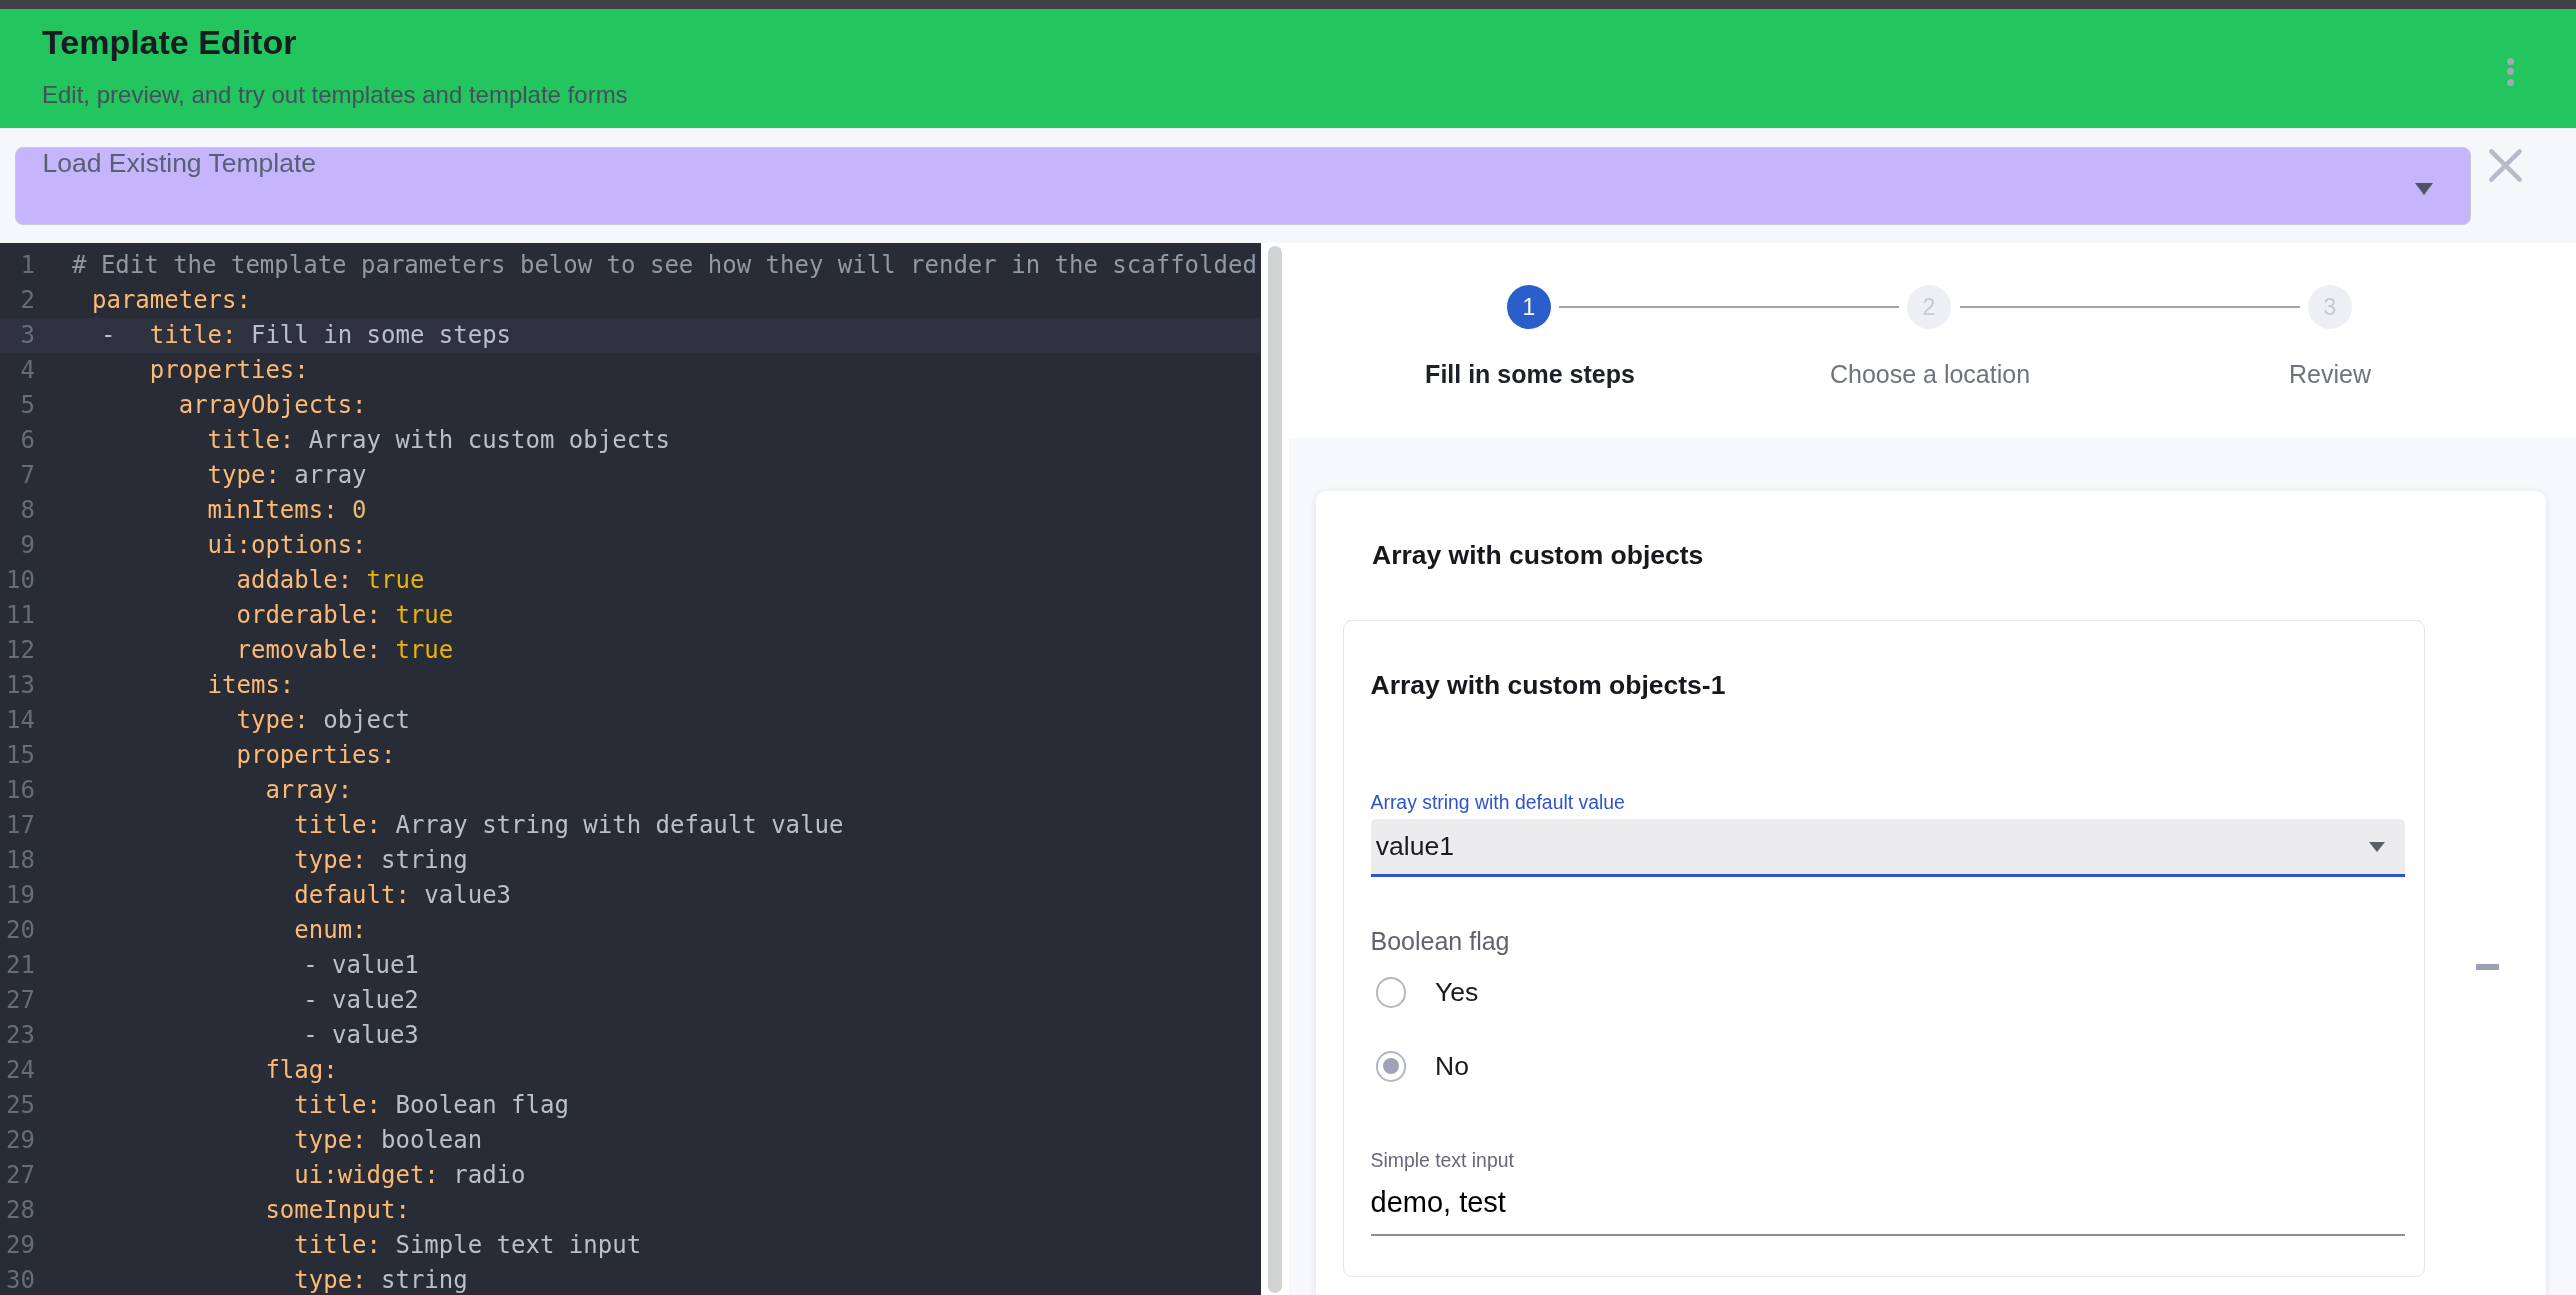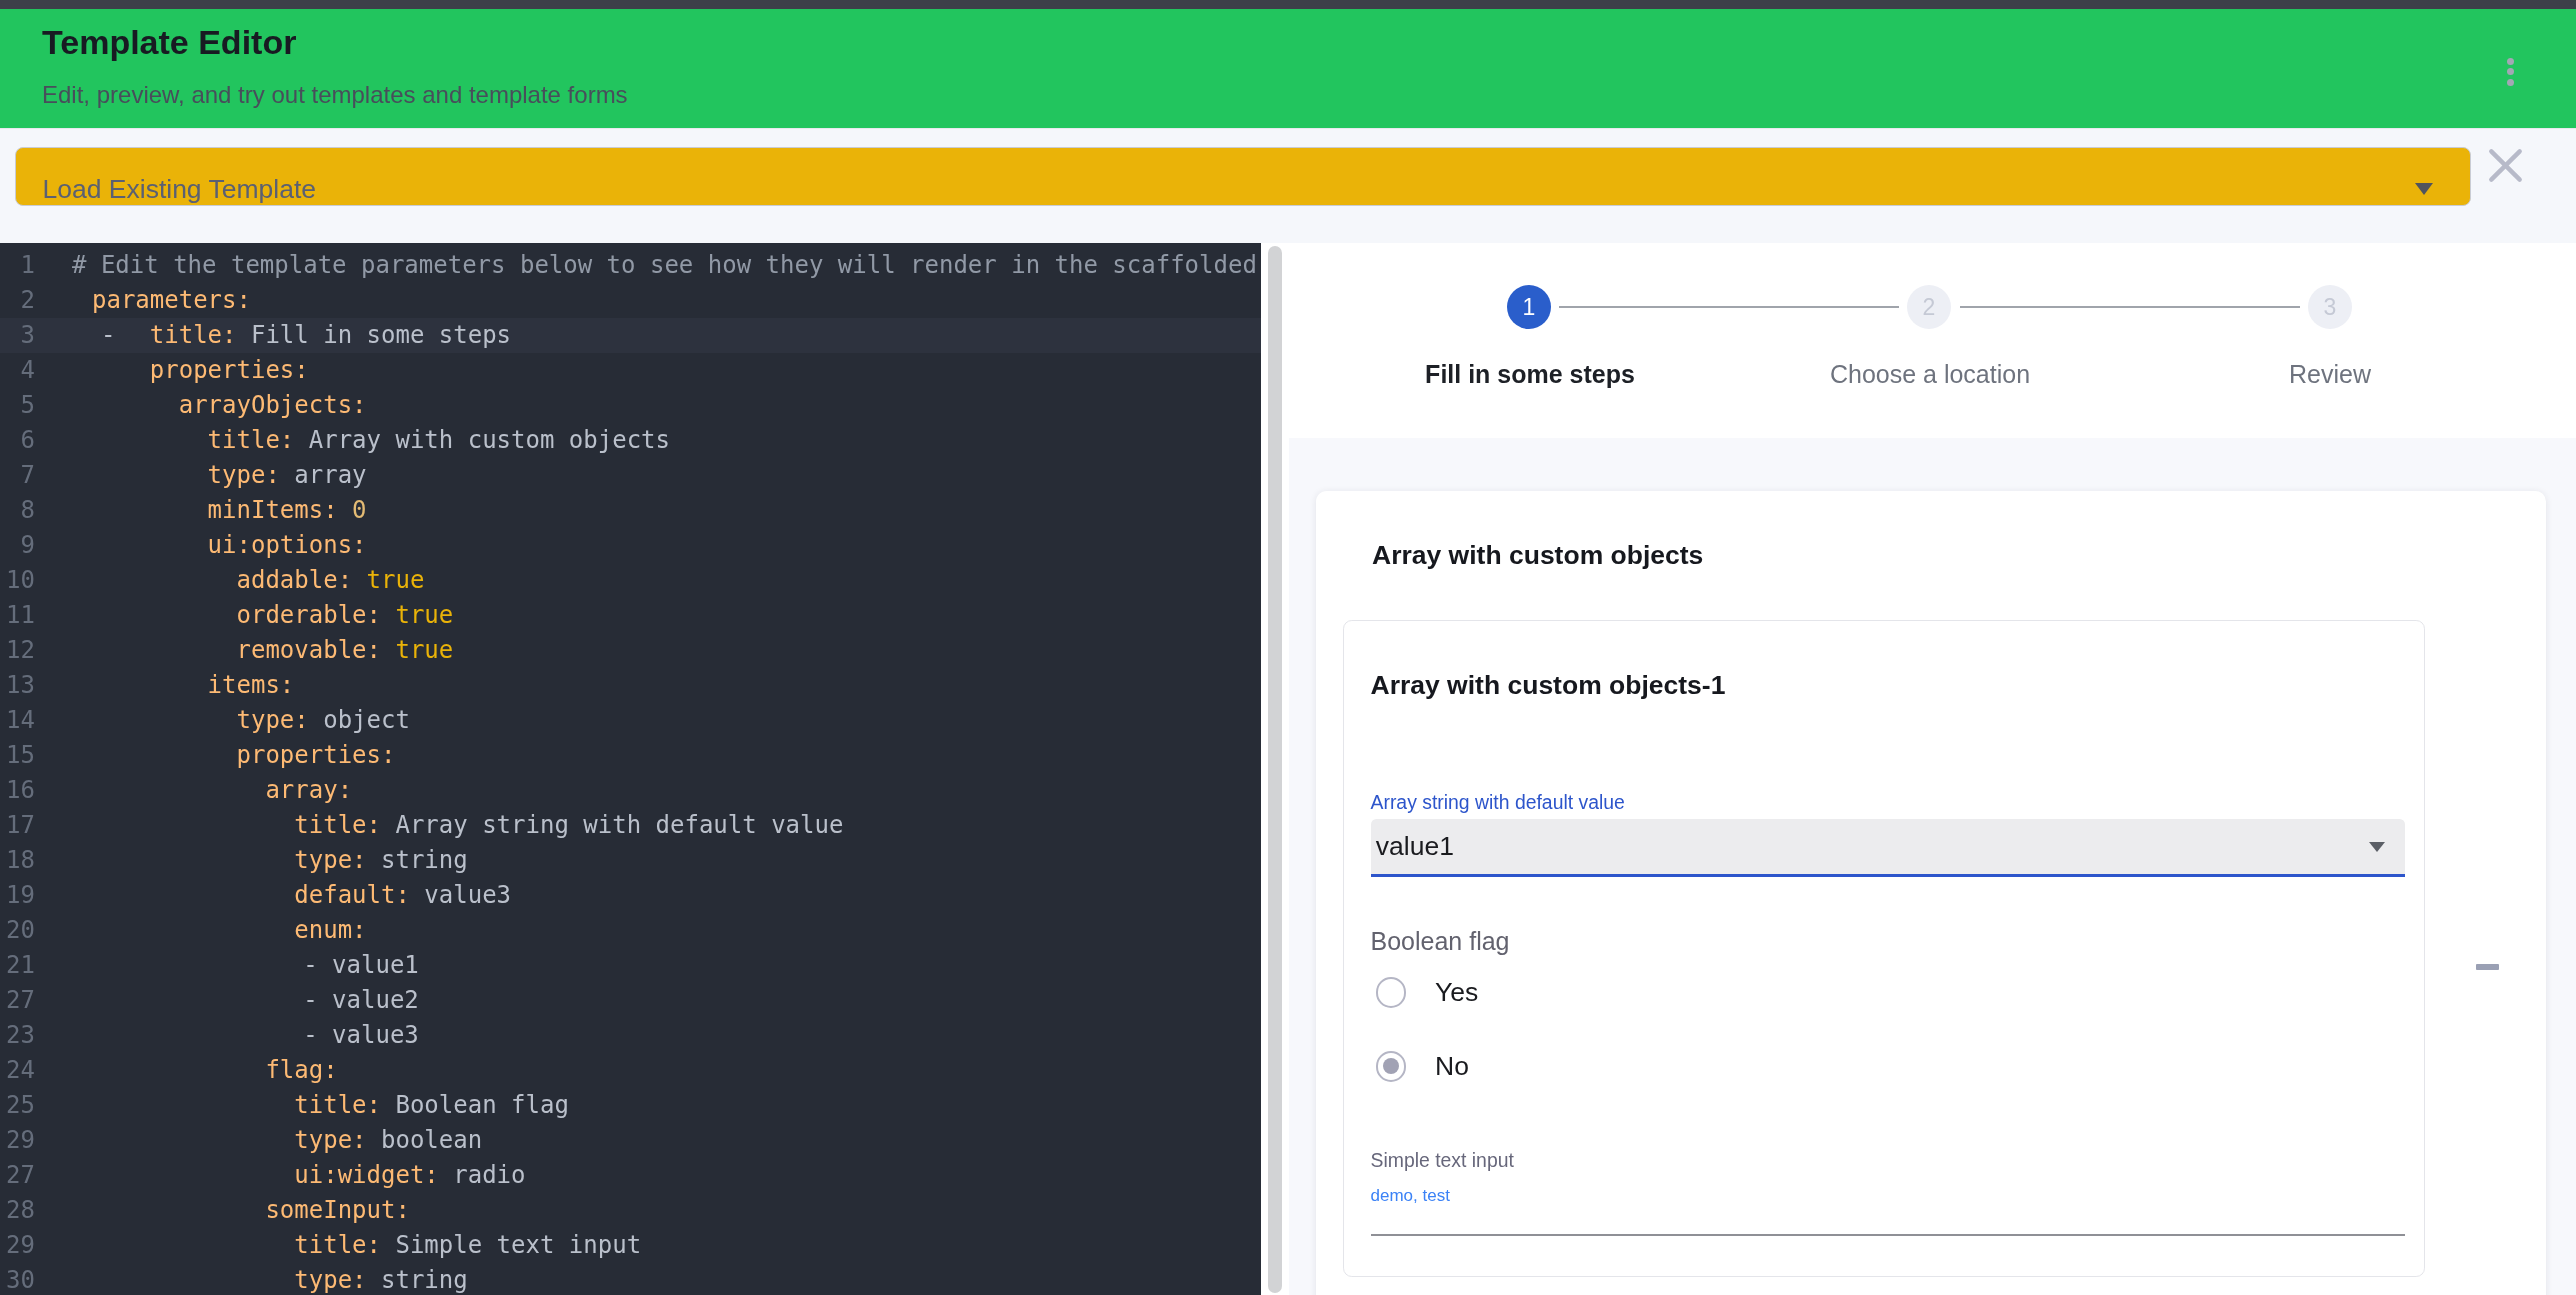--- a/index.html
+++ b/index.html
@@ -13,23 +13,23 @@
   .header{position:absolute;left:0;top:8.8px;width:2576px;height:120px;background:#22c55e;
           border-bottom:1.8px solid #e7e9ee;box-sizing:border-box;}
   .page-title{position:absolute;left:42px;top:14px;margin:0;font-size:34px;font-weight:700;color:#181b22;}
   .page-subtitle{position:absolute;left:42px;top:72px;margin:0;font-size:24px;color:#484e5b;text-align:right;}
   .kebab{position:absolute;right:48px;top:42px;width:35px;height:42px;display:flex;flex-direction:column;
          align-items:center;justify-content:center;gap:3.5px;cursor:pointer;}
   .kebab .dot{width:7px;height:7px;border-radius:50%;background:#a3a7b4;}
 
   
   .load-section{position:absolute;left:0;top:129px;width:2576px;height:114px;background:#f5f7fb;}
-  .load-select{position:absolute;left:15px;top:17.7px;width:2456px;height:59px;background:#eab308;
+  .load-select{position:absolute;left:15px;top:17.7px;width:2456px;height:78px;background:#c4b5fd;
                border:1.8px solid #c9ccd4;border-radius:8px;box-sizing:border-box;display:flex;
-               align-items:flex-end;cursor:pointer;}
+               align-items:flex-start;cursor:pointer;}
   .load-text{margin-left:26.5px;font-size:26.5px;color:#5a6073;}
   .caret{width:0;height:0;border-left:9.7px solid transparent;border-right:9.7px solid transparent;
          border-top:12.4px solid #50545e;}
   .load-select .caret{position:absolute;right:37px;top:35px;}
   .close-btn{position:absolute;left:2481px;top:12.4px;width:49px;height:49px;display:flex;
              align-items:center;justify-content:center;cursor:pointer;}
 
   
   .editor{position:absolute;left:0;top:243px;width:1261px;height:1052px;background:#272c36;
           overflow:hidden;font-family:"DejaVu Sans Mono",monospace;font-size:24px;padding-top:5.3px;
@@ -79,21 +79,21 @@
                         border-right:8px solid transparent;border-top:10.6px solid #5b5f66;}
 
   .radio-label{position:absolute;left:27px;top:306px;font-size:25px;color:#62626e;}
   .radio-option{position:absolute;left:32px;height:32px;display:flex;align-items:flex-start;cursor:pointer;}
   .radio-circle{width:26.5px;height:26.5px;border:2.7px solid #b5b6c5;border-radius:50%;box-sizing:content-box;
                 display:flex;align-items:center;justify-content:center;}
   .radio-circle .dot{width:16px;height:16px;border-radius:50%;background:#a1a2b4;display:none;}
   .radio-option.selected .radio-circle .dot{display:block;}
   .radio-text{margin-left:29px;font-size:26.5px;color:#191a1e;}
 
-  .text-value{position:absolute;left:27px;top:565px;font-size:17px;color:#3b82f6;}
+  .text-value{position:absolute;left:27px;top:565px;font-size:29px;color:#000000;}
   .underline{position:absolute;left:27px;top:613px;width:1034px;height:1.8px;background:#8f9096;}
 
   .minus-btn{position:absolute;left:1150px;top:455px;width:42px;height:42px;display:flex;
              align-items:center;justify-content:center;cursor:pointer;}
   .minus-bar{width:23px;height:6.2px;background:#9aa0b4;border-radius:0.9px;}
 </style>
 </head>
 <body>
 
 <div class="screen">

